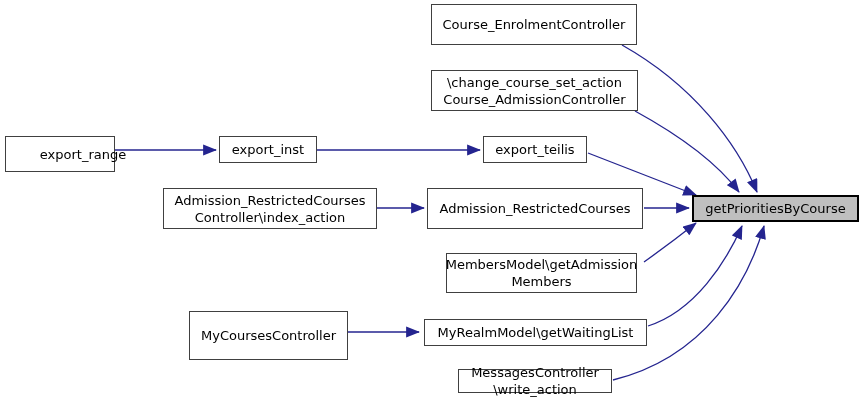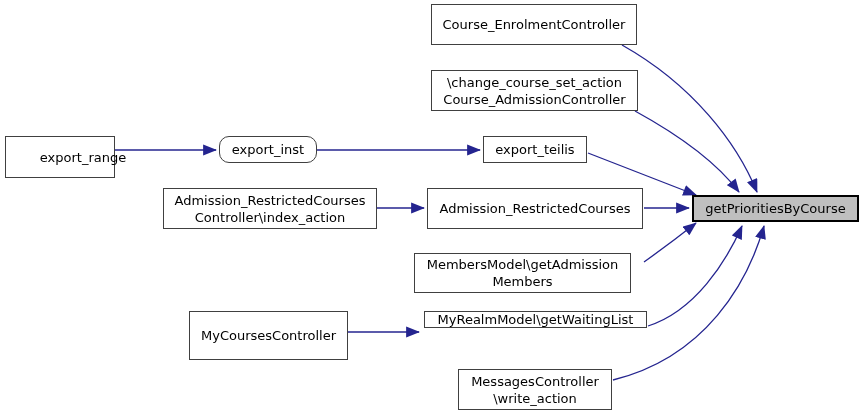--- a/index.html
+++ b/index.html
@@ -51,29 +51,29 @@
     cursor: pointer;
   }
   .node.target {
     background: var(--target-fill);
     border: 2px solid var(--target-border);
     cursor: default;
   }
   
   .n-enrolment   { left: 431px; top: 4px;   width: 206px; height: 41px; }
   .n-admissionc  { left: 431px; top: 70px;  width: 207px; height: 41px; }
-  .n-exportrange { left: 5px;   top: 136px; width: 110px; height: 42px; padding-left: 46px; }
-  .n-exportinst  { left: 219px; top: 136px; width: 98px;  height: 27px; border-radius: 10px; }
+  .n-exportrange { left: 5px;   top: 136px; width: 110px; height: 36px; padding-left: 46px; }
+  .n-exportinst  { left: 219px; top: 136px; width: 98px;  height: 27px; }
   .n-exportteilis{ left: 483px; top: 136px; width: 104px; height: 27px; }
   .n-arcindex    { left: 163px; top: 188px; width: 214px; height: 41px; }
   .n-arcget      { left: 427px; top: 188px; width: 216px; height: 41px; }
-  .n-members     { left: 414px; top: 253px; width: 217px; height: 40px; align-items: center; }
+  .n-members     { left: 446px; top: 253px; width: 191px; height: 40px; align-items: center; }
   .n-mycourses   { left: 189px; top: 311px; width: 159px; height: 49px; }
-  .n-myrealm     { left: 424px; top: 311px; width: 223px; height: 17px; }
-  .n-messages    { left: 458px; top: 369px; width: 154px; height: 41px; }
+  .n-myrealm     { left: 424px; top: 319px; width: 223px; height: 27px; }
+  .n-messages    { left: 458px; top: 369px; width: 154px; height: 24px; }
   .n-target      { left: 692px; top: 195px; width: 167px; height: 27px; }
 </style>
 </head>
 <body>
 
 <div class="canvas">
 
   <svg class="edges" viewBox="0 0 861 417">
     <defs>
       <marker id="arrow" viewBox="0 0 10 8" refX="9.3" refY="4" markerWidth="11" markerHeight="8.5" orient="auto">

